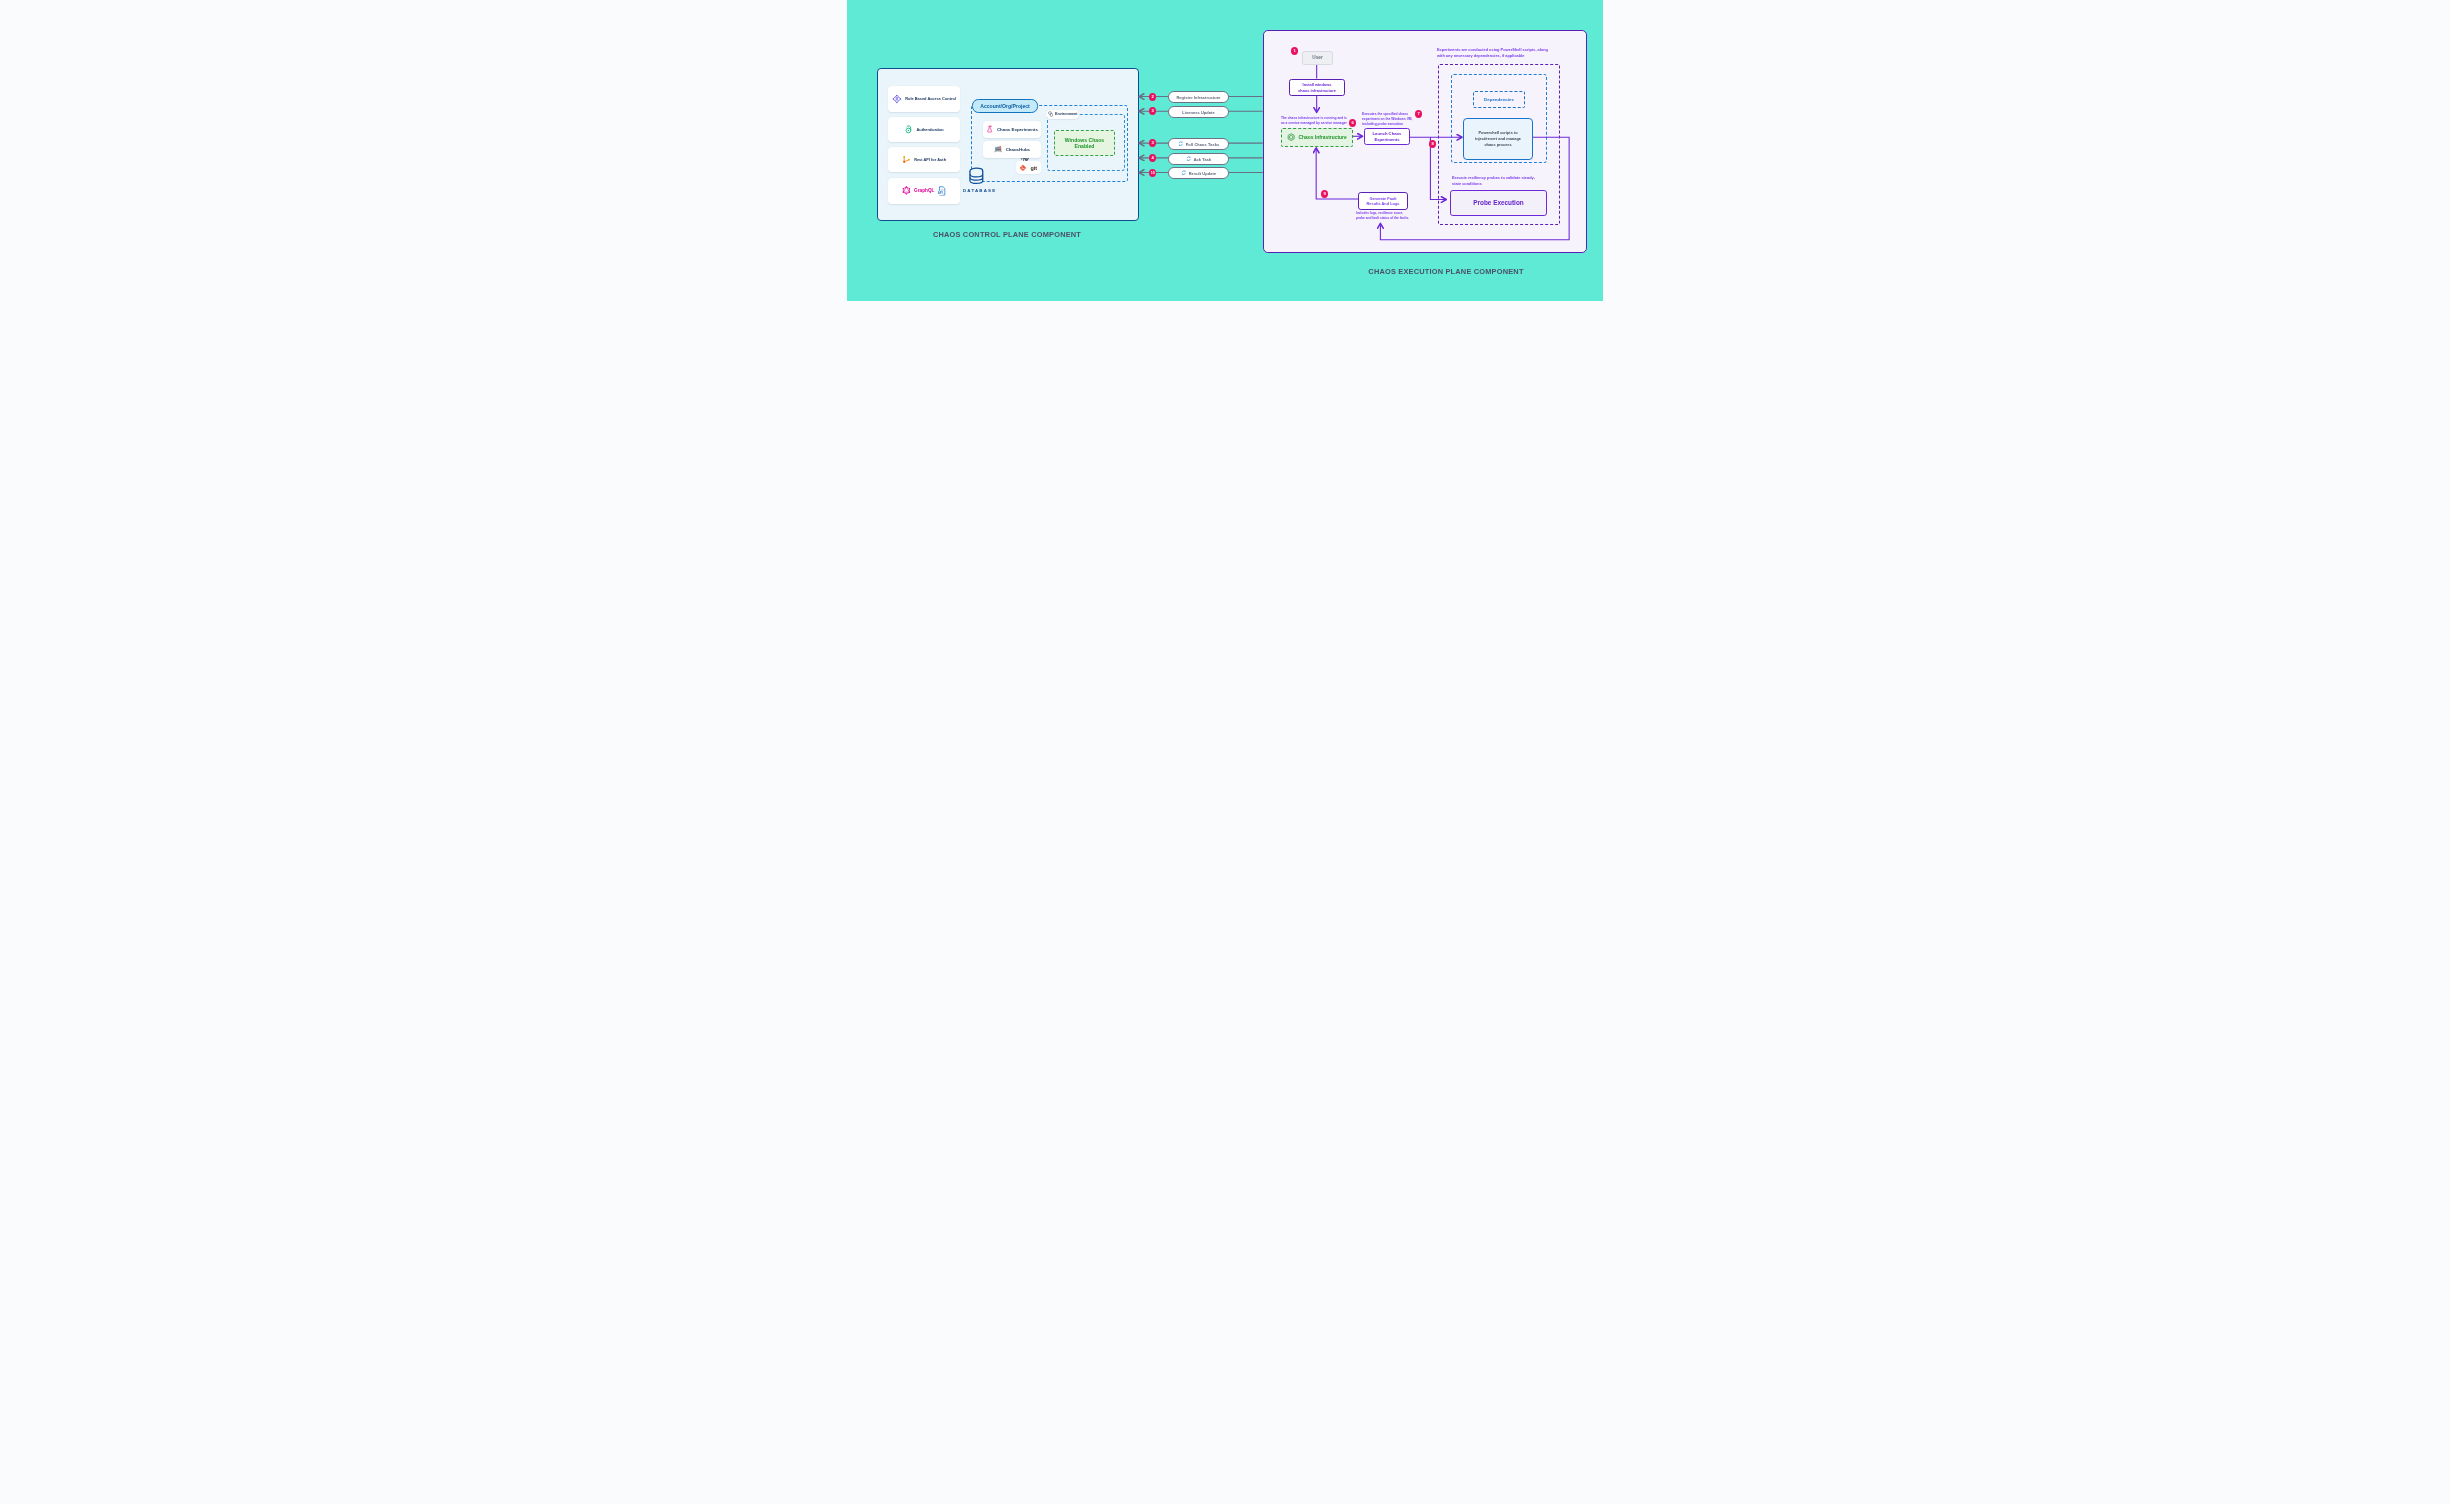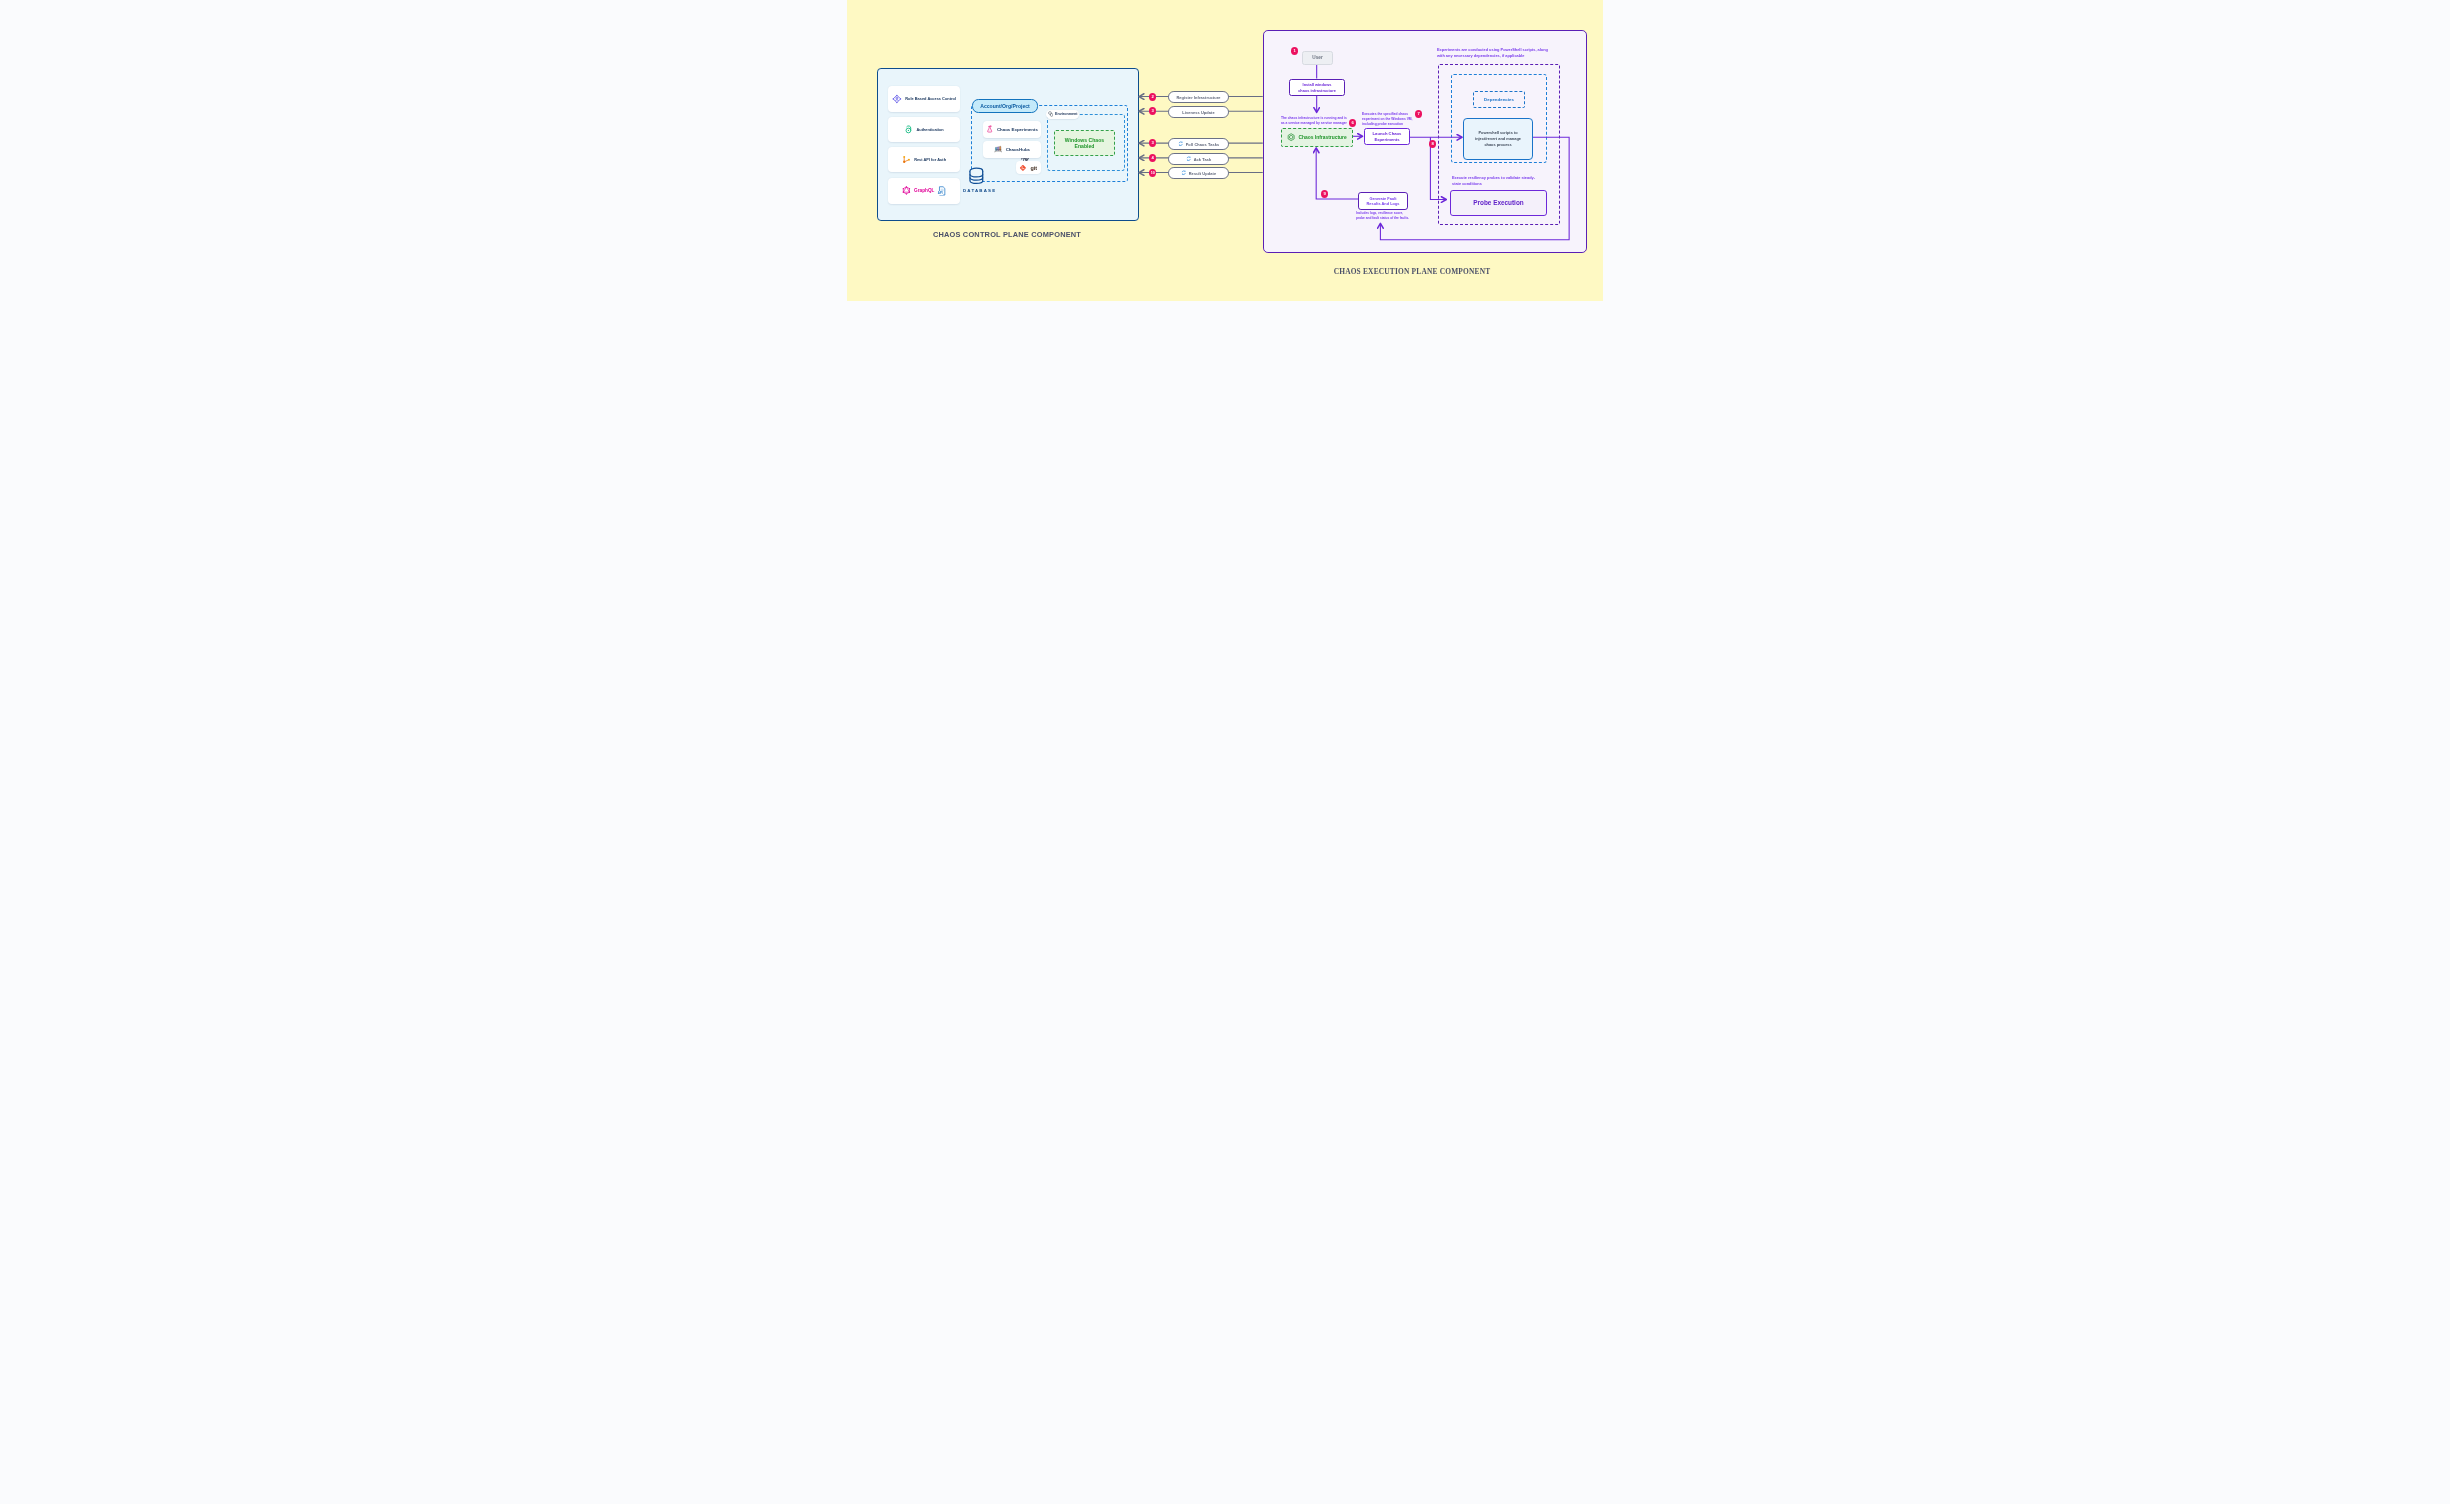--- a/index.html
+++ b/index.html
@@ -1,16 +1,16 @@
 <!DOCTYPE html>
 <html style="font-size:7.8px"><head>
 <meta charset="utf-8">
 <style>
   html,body{margin:0;padding:0;background:#fafbfd;font-family:"Liberation Sans",sans-serif;}
-  .canvas{position:relative;width:756px;height:301px;margin:0 auto;background:#fef9c3;overflow:hidden;}
+  .canvas{position:relative;width:756px;height:301px;margin:0 auto;background:#5eead4;overflow:hidden;}
   .abs{position:absolute;}
   .panel{position:absolute;z-index:1;border-radius:4.9px;}
   .panel-left{left:30px;top:68px;width:260px;height:151px;background:#e9f5fb;border:1px solid #0d4d8c;border-radius:3.9px;}
   .panel-right{left:416px;top:30px;width:322px;height:221px;background:#f7f3fc;border:1px solid #5a1fb5;}
   .panel-title{position:absolute;z-index:12;font-size:7.4px;font-weight:800;color:#4b5069;letter-spacing:0.2px;text-align:center;}
   .card{position:absolute;z-index:10;background:#fff;border-radius:3.9px;box-shadow:0 0.5px 1.5px rgba(30,60,100,.10);display:flex;align-items:center;justify-content:center;gap:3.4px;font-weight:700;color:#16335b;}
   .bigcard{left:41px;width:72px;font-size:3.9px;}
   .dashedbox{position:absolute;z-index:5;border-radius:2.9px;}
   .pill-account{position:absolute;z-index:11;background:#c4eafa;border:1px solid #1273bd;border-radius:6.4px;display:flex;align-items:center;justify-content:center;font-size:5.1px;font-weight:700;color:#0b5aa0;}
   .envpill{position:absolute;z-index:11;background:#fff;border-radius:4.4px;box-shadow:0 0.5px 1px rgba(30,60,100,.15);display:flex;align-items:center;justify-content:center;gap:2px;font-size:3.7px;font-weight:700;color:#233a5e;}
@@ -298,16 +298,16 @@
 
   <div class="badge" style="left:474px;top:190px;">9</div>
   <div class="pbox" style="left:511px;top:192px;width:48px;height:16px;font-size:3.9px;border-width:1.1px;border-radius:2.9px;color:#7b3ded;">
     <span>Generate Fault
 Results And Logs</span>
   </div>
 
   <div class="pnote" style="left:509px;top:211px;width:59px;font-size:3.2px;">Includes logs, resilience score,
 probe and fault status of the faults.</div>
 
-  <div class="panel-title" style="left:404px;top:267px;width:322px;font-family:Liberation Serif, serif;">CHAOS EXECUTION PLANE COMPONENT</div>
+  <div class="panel-title" style="left:438px;top:267px;width:322px;">CHAOS EXECUTION PLANE COMPONENT</div>
 
 </div>
 
 
 </body></html>

